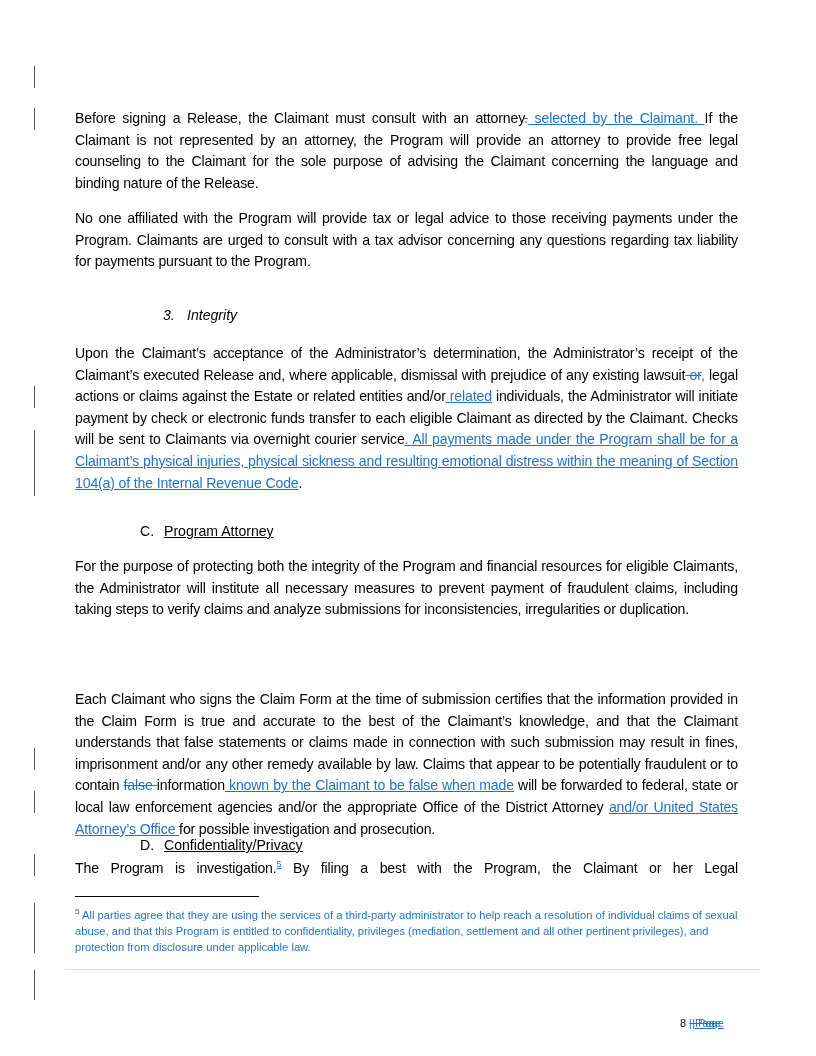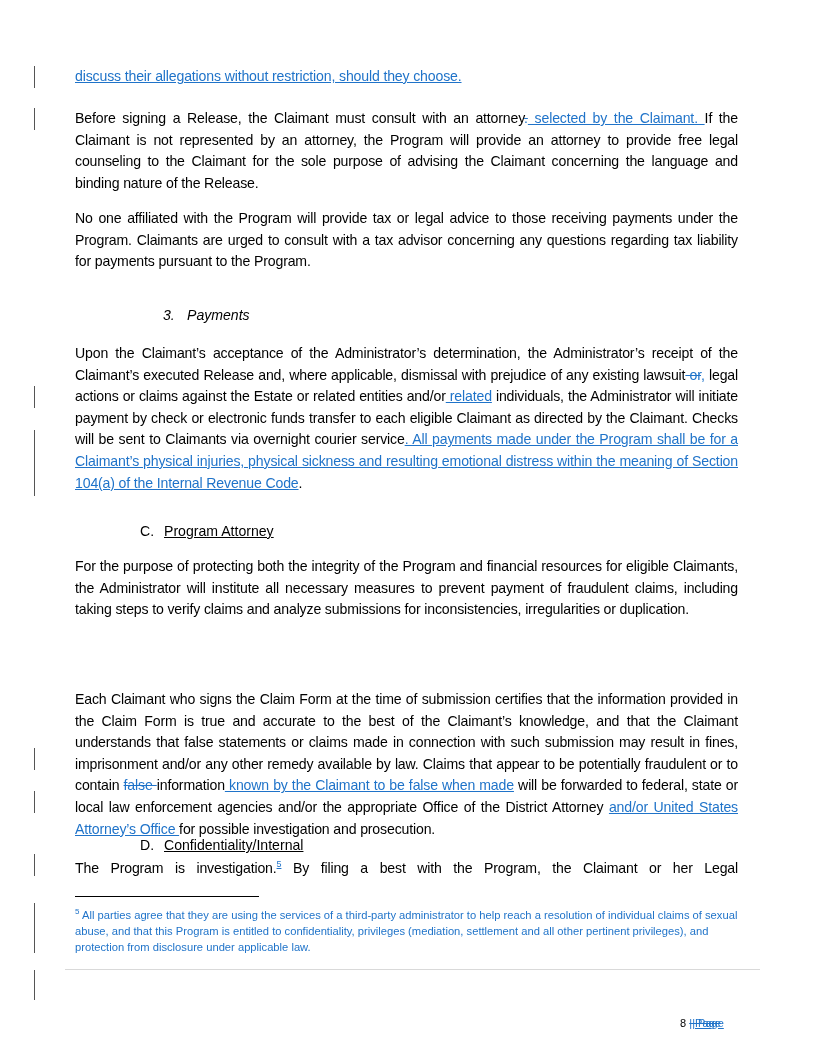--- a/index.html
+++ b/index.html
@@ -35,54 +35,51 @@
   <div class="bar" style="top:66px;height:22px;"></div>
   <div class="bar" style="top:108px;height:22px;"></div>
   <div class="bar" style="top:386px;height:22px;"></div>
   <div class="bar" style="top:430px;height:66px;"></div>
   <div class="bar" style="top:748px;height:22px;"></div>
   <div class="bar" style="top:791px;height:22px;"></div>
   <div class="bar" style="top:854px;height:22px;"></div>
   <div class="bar" style="top:903px;height:50px;"></div>
   <div class="bar" style="top:970px;height:30px;"></div>
 
-  <div class="p nojust" style="top:66px;">
-    <span class="ins">discuss their allegations without restriction, should they choose.</span>
-  </div>
 
   <div class="p" style="top:108px;">
     <span>Before signing a Release, the Claimant must consult with an attorney</span><span class="del">.</span><span class="ins"> selected by the Claimant. </span><span> If the Claimant is not represented by an attorney, the Program will provide an attorney to provide free legal counseling to the Claimant for the sole purpose of advising the Claimant concerning the language and binding nature of the Release.</span>
   </div>
 
   <div class="p" style="top:208px;">
     <span>No one affiliated with the Program will provide tax or legal advice to those receiving payments under the Program.  Claimants are urged to consult with a tax advisor concerning any questions regarding tax liability for payments pursuant to the Program.</span>
   </div>
 
   <div class="heading italic" style="left:163px;top:305px;">
-    <span class="num">3.</span><span>Payments</span>
+    <span class="num">3.</span><span>Integrity</span>
   </div>
 
   <div class="p" style="top:343px;">
     <span>Upon the Claimant’s acceptance of the Administrator’s determination, the Administrator’s receipt of the Claimant’s executed Release and, where applicable, dismissal with prejudice of any existing lawsuit</span><span class="del"> or</span><span class="ins">,</span><span> legal actions or claims against the Estate or related entities and/or</span><span class="ins"> related</span><span> individuals, the Administrator will initiate payment by check or electronic funds transfer to each eligible Claimant as directed by the Claimant.  Checks will be sent to Claimants via overnight courier service</span><span class="ins">.  All payments made under the Program shall be for a Claimant’s physical injuries, physical sickness and resulting emotional distress within the meaning of Section 104(a) of the Internal Revenue Code</span><span>.</span>
   </div>
 
   <div class="heading" style="left:140px;top:521px;">
     <span class="num">C.</span><span class="title-u">Program Attorney</span>
   </div>
 
   <div class="p" style="top:556px;">
     <span>For the purpose of protecting both the integrity of the Program and financial resources for eligible Claimants, the Administrator will institute all necessary measures to prevent payment of fraudulent claims, including taking steps to verify claims and analyze submissions for inconsistencies, irregularities or duplication.</span>
   </div>
 
   <div class="p" style="top:689px;">
     <span>Each Claimant who signs the Claim Form at the time of submission certifies that the information provided in the Claim Form is true and accurate to the best of the Claimant’s knowledge, and that the Claimant understands that false statements or claims made in connection with such submission may result in fines, imprisonment and/or any other remedy available by law.  Claims that appear to be potentially fraudulent or to contain </span><span class="del">false </span><span>information</span><span class="ins"> known by the Claimant to be false when made</span><span> will be forwarded to federal, state or local law enforcement agencies and/or the appropriate Office of the District Attorney </span><span class="ins">and/or United States Attorney’s Office </span><span>for possible investigation and prosecution.</span>
   </div>
 
   <div class="heading" style="left:140px;top:835px;">
-    <span class="num">D.</span><span class="title-u">Confidentiality/Internal</span>
+    <span class="num">D.</span><span class="title-u">Confidentiality/Privacy</span>
   </div>
 
   <div class="p" style="top:854px;text-align-last:justify;">
     <span>The Program is investigation.</span><sup class="fnref">5</sup><span> By filing a best with the Program, the Claimant or her Legal</span>
   </div>
 
   <div class="fn-rule"></div>
   <div class="fn">
     <sup>5</sup><span> All parties agree that they are using the services of a third-party administrator to help reach a resolution of individual claims of sexual abuse, and that this Program is entitled to confidentiality, privileges (mediation, settlement and all other pertinent privileges), and protection from disclosure under applicable law.</span>
   </div>

